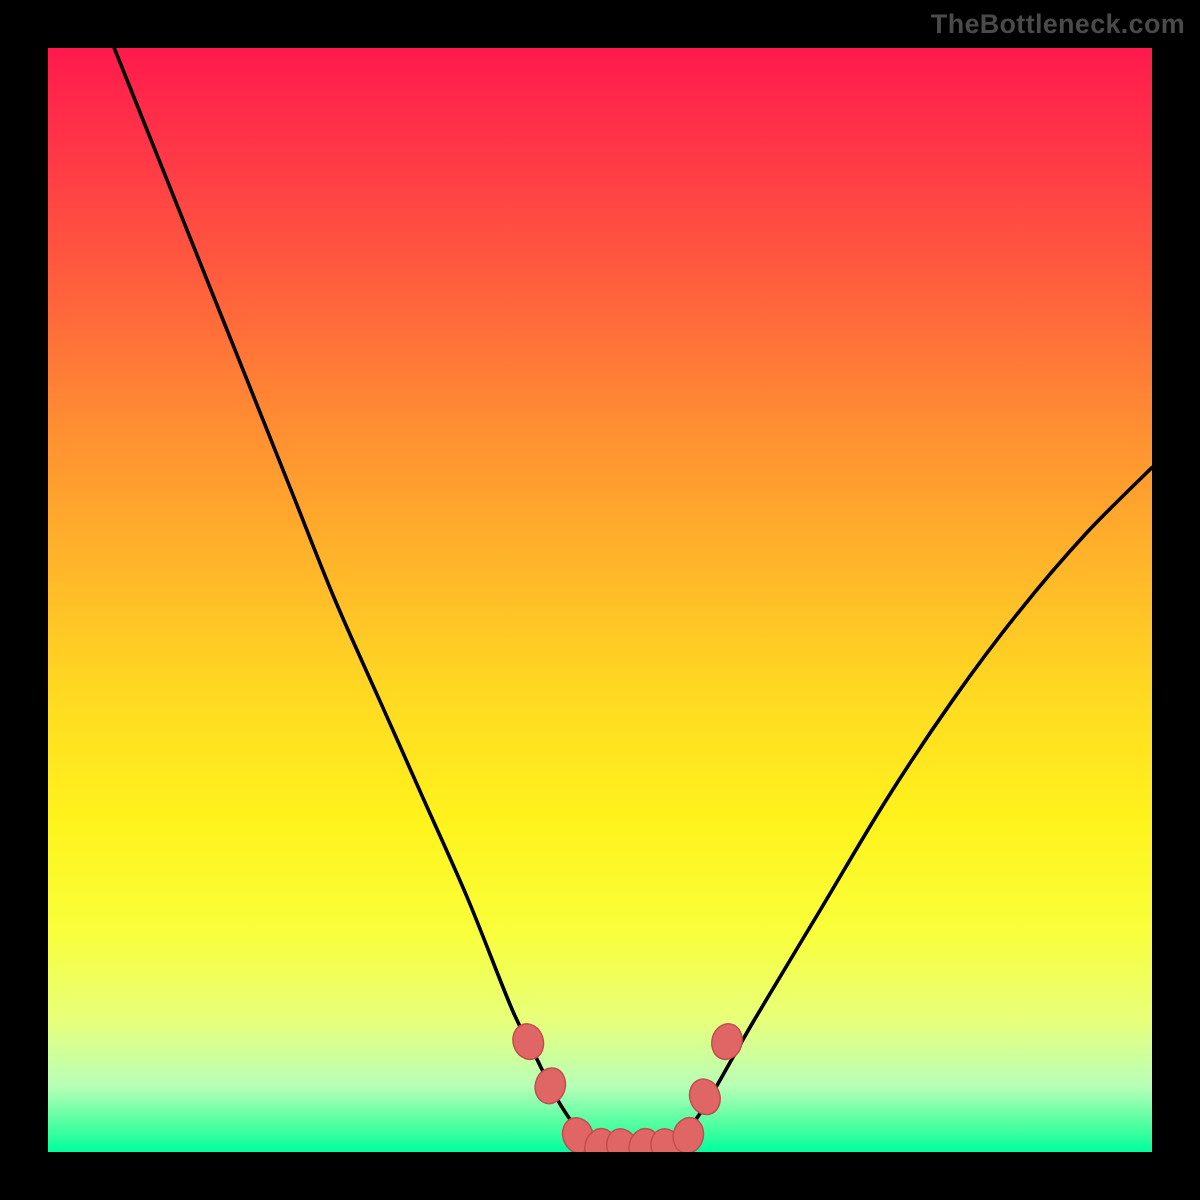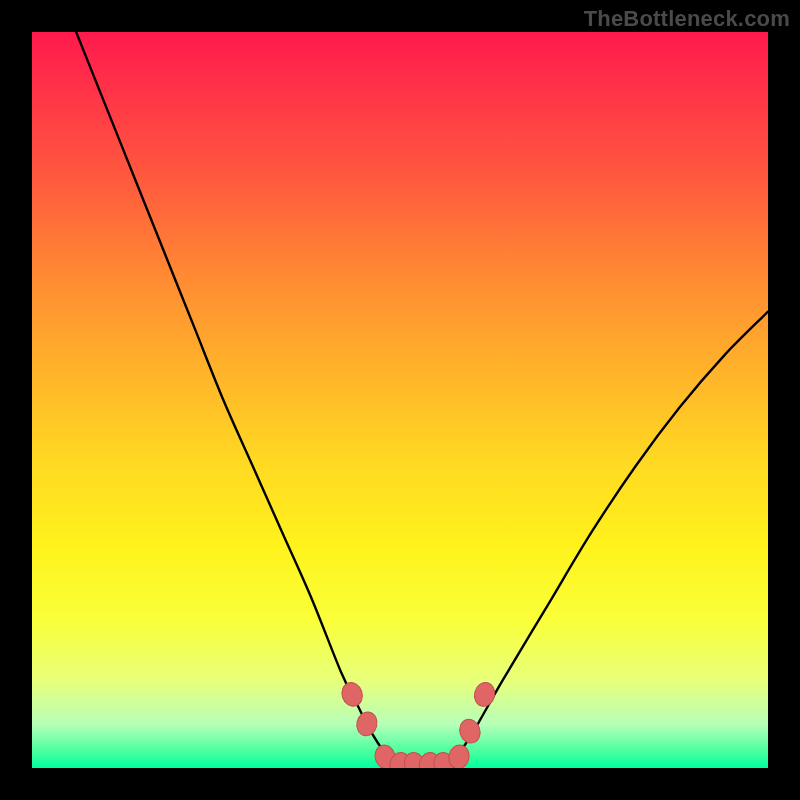--- a/index.html
+++ b/index.html
@@ -45,21 +45,21 @@
   }
   .curve-svg {
     position: absolute;
     inset: 0;
   }
   .watermark {
     position: absolute;
     top: 6px;
     right: 10px;
     color: #4a4a4a;
-    font-size: 22px;
+    font-size: 18px;
     font-weight: 600;
     letter-spacing: 0.2px;
   }
 </style>
 </head>
 <body>
 
 <div class="frame">
   <div class="watermark">TheBottleneck.com</div>
 

